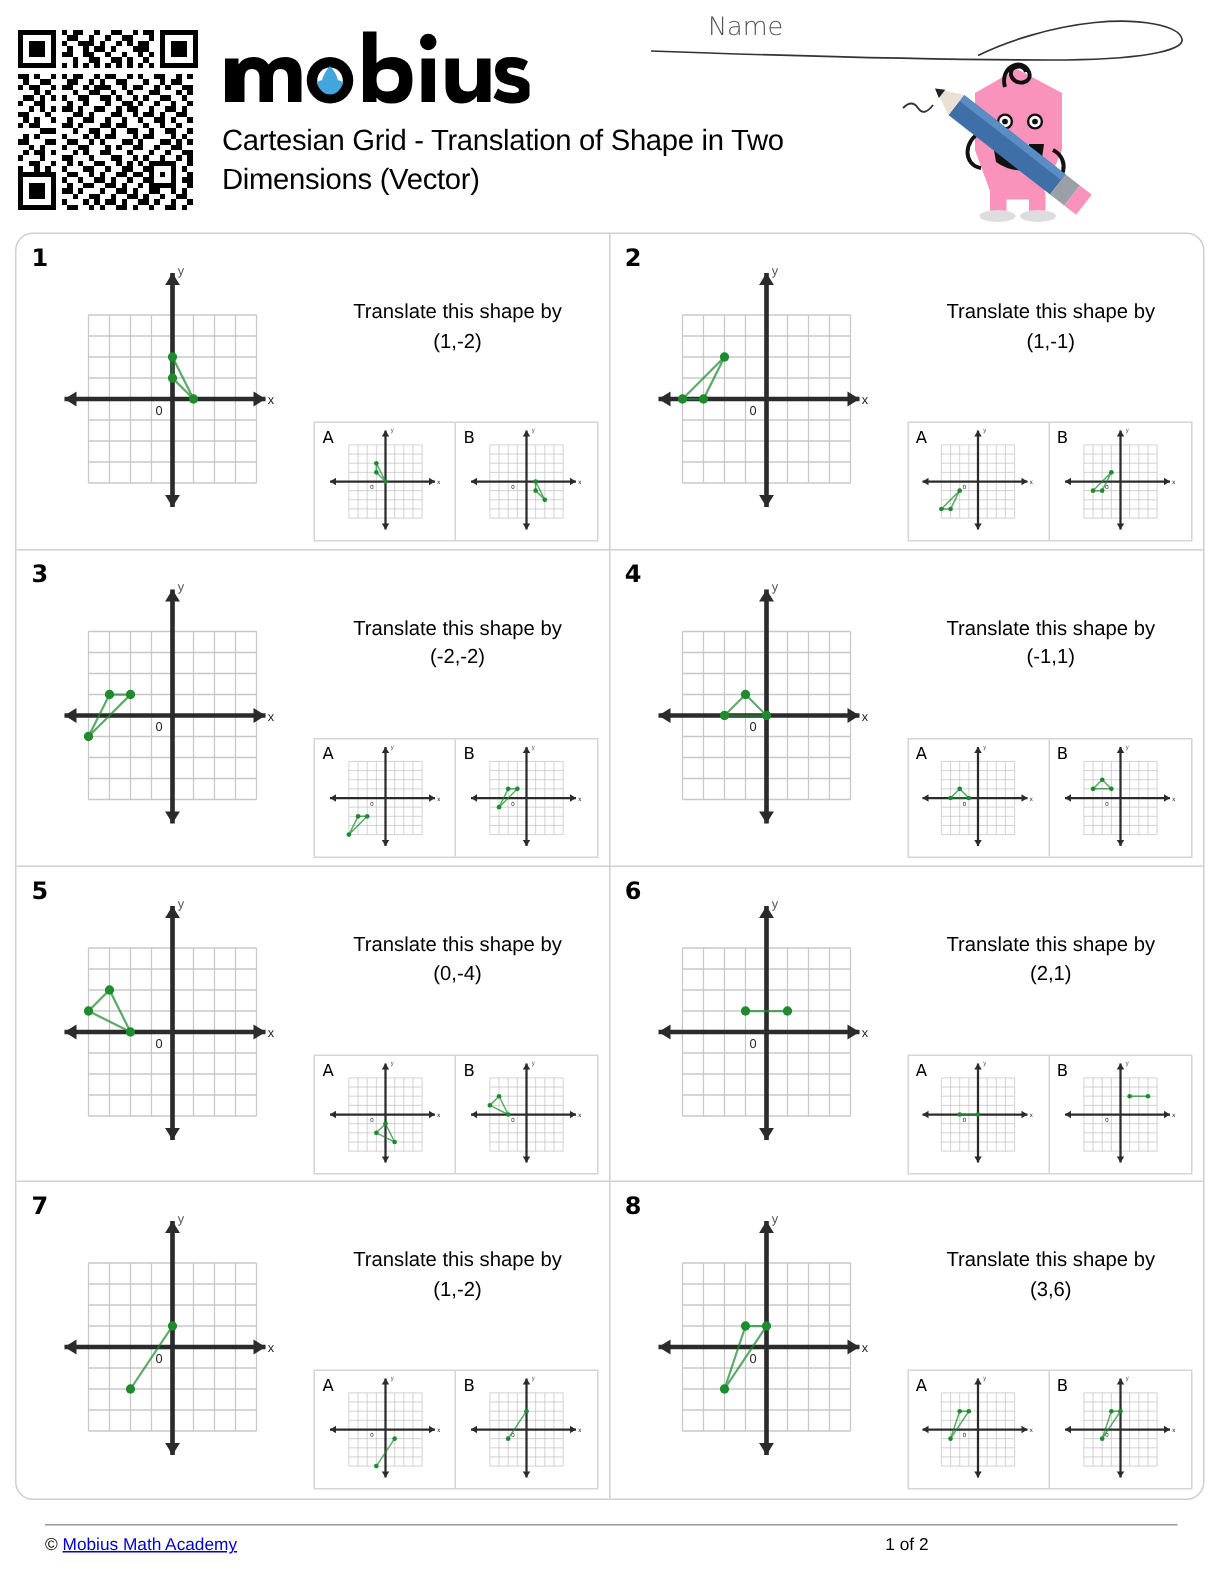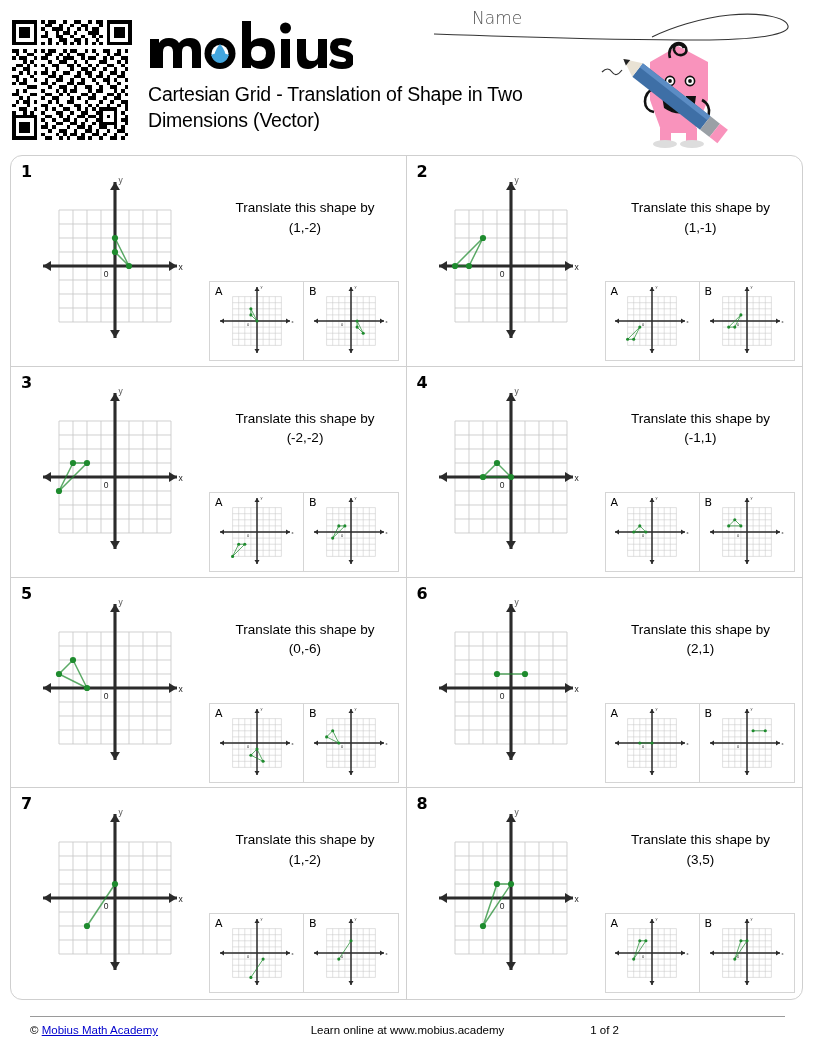--- a/index.html
+++ b/index.html
@@ -1145,21 +1145,21 @@
           <text x="67" y="100.625" font-size="8.5" fill="#222" font-family="Liberation Sans, sans-serif" text-anchor="middle">0</text>
           <g>
             <polygon points="20,76 34,62 48,90" fill="none" stroke="#1e8b2e" stroke-opacity="0.72" stroke-width="1.5"></polygon>
             <circle cx="20" cy="76" r="3.1" fill="#1e8b2e"></circle>
             <circle cx="34" cy="62" r="3.1" fill="#1e8b2e"></circle>
             <circle cx="48" cy="90" r="3.1" fill="#1e8b2e"></circle>
           </g>
         </svg></div>
     <div class="prompt">
       <span>Translate this shape by</span><br>
-      <span>(0,-6)</span>
+      <span>(0,-4)</span>
     </div>
     <div class="options">
       <div class="opt first">
         <div class="opt-label">A</div>
         <div class="opt-graph"><svg width="78" height="72" viewBox="0 0 78 72">
               <g stroke="#c8c8c8" stroke-width="0.55">
                 <line x1="14.600000000000001" y1="11.600000000000001" x2="14.600000000000001" y2="60.4"></line>
                 <line x1="14.600000000000001" y1="60.4" x2="63.4" y2="60.4"></line>
                 <line x1="20.700000000000003" y1="11.600000000000001" x2="20.700000000000003" y2="60.4"></line>
                 <line x1="14.600000000000001" y1="54.3" x2="63.4" y2="54.3"></line>
@@ -1538,21 +1538,21 @@
           <text x="67" y="100.625" font-size="8.5" fill="#222" font-family="Liberation Sans, sans-serif" text-anchor="middle">0</text>
           <g>
             <polygon points="62,76 76,76 48,118" fill="none" stroke="#1e8b2e" stroke-opacity="0.72" stroke-width="1.5"></polygon>
             <circle cx="62" cy="76" r="3.1" fill="#1e8b2e"></circle>
             <circle cx="76" cy="76" r="3.1" fill="#1e8b2e"></circle>
             <circle cx="48" cy="118" r="3.1" fill="#1e8b2e"></circle>
           </g>
         </svg></div>
     <div class="prompt">
       <span>Translate this shape by</span><br>
-      <span>(3,5)</span>
+      <span>(3,6)</span>
     </div>
     <div class="options">
       <div class="opt first">
         <div class="opt-label">A</div>
         <div class="opt-graph"><svg width="78" height="72" viewBox="0 0 78 72">
               <g stroke="#c8c8c8" stroke-width="0.55">
                 <line x1="14.600000000000001" y1="11.600000000000001" x2="14.600000000000001" y2="60.4"></line>
                 <line x1="14.600000000000001" y1="60.4" x2="63.4" y2="60.4"></line>
                 <line x1="20.700000000000003" y1="11.600000000000001" x2="20.700000000000003" y2="60.4"></line>
                 <line x1="14.600000000000001" y1="54.3" x2="63.4" y2="54.3"></line>
@@ -1636,15 +1636,14 @@
   </div>
 
 </div>
 
 <div class="footer">
   <div class="footer-rule"></div>
   <div class="foot-left">
     <span>©</span>
     <a href="#">Mobius Math Academy</a>
   </div>
-  <div class="foot-mid">Learn online at www.mobius.academy</div>
   <div class="foot-right">1 of 2</div>
 </div>
 
 </body></html>

